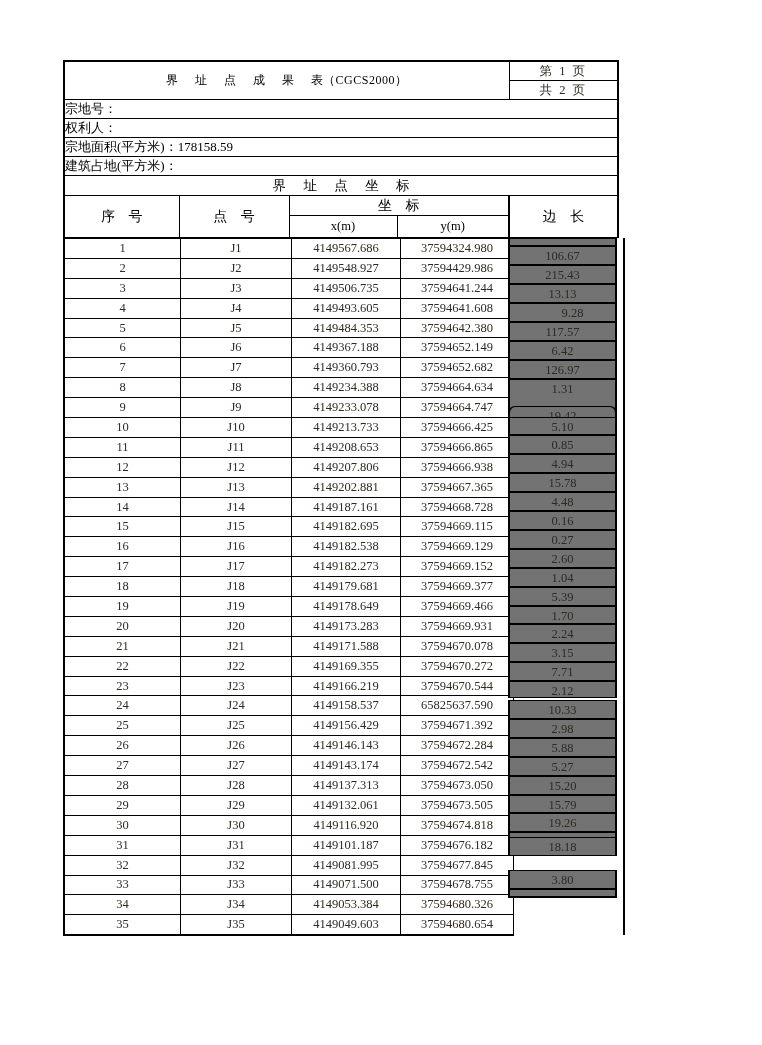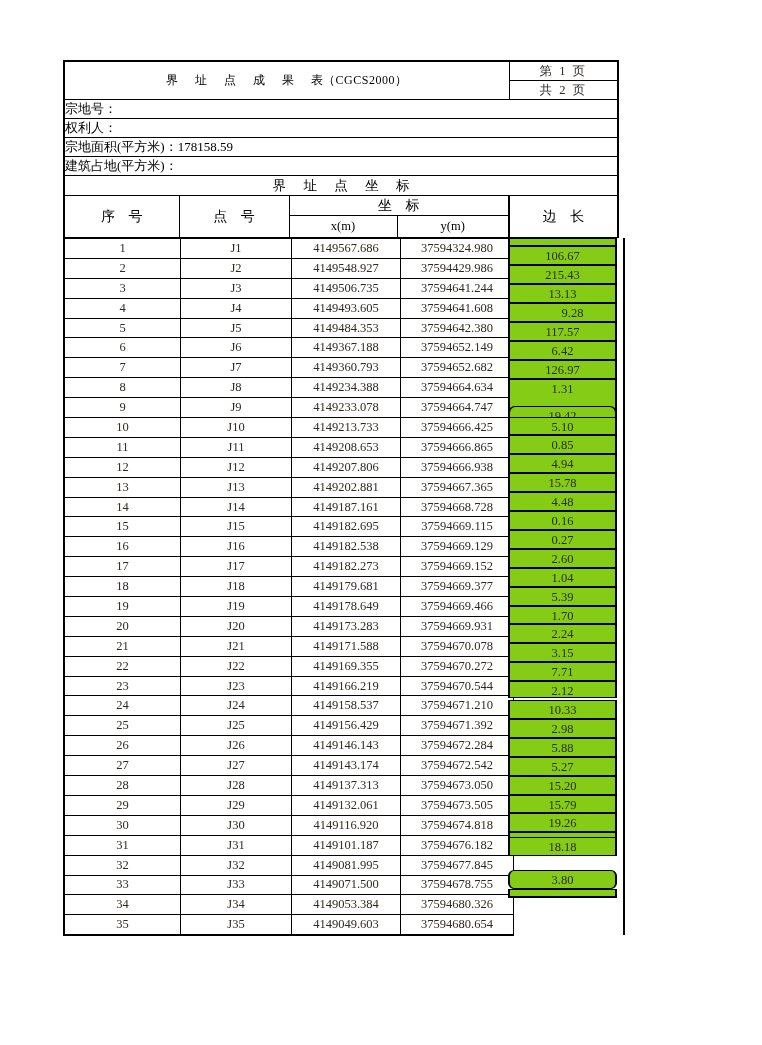--- a/index.html
+++ b/index.html
@@ -141,21 +141,21 @@
   }
   .side-cell {
     position: absolute;
     left: 0;
     width: 109px;
     height: 18.9px;
     box-sizing: border-box;
     border: 1px solid #000;
     border-left: 2px solid #000;
     border-right: 2px solid #000;
-    background: #84cc16;
+    background: #737373;
     text-align: center;
     font-size: 12.5px;
     color: #2f2a22;
     line-height: 17px;
     font-family: "Liberation Serif", "DejaVu Serif", serif;
   }
   .side-cell.empty-top { }
   .side-cell.empty-bot { }
 </style>
 </head>
@@ -395,21 +395,21 @@
             <td class="c-seq thick-left">23</td>
             <td class="c-pt">J23</td>
             <td class="c-x">4149166.219</td>
             <td class="c-y">37594670.544</td>
             <td class="c-side thick-right" style="border-top: none; border-bottom: none;"></td>
           </tr>
           <tr>
             <td class="c-seq thick-left">24</td>
             <td class="c-pt">J24</td>
             <td class="c-x">4149158.537</td>
-            <td class="c-y">37594671.210</td>
+            <td class="c-y">65825637.590</td>
             <td class="c-side thick-right" style="border-top: none; border-bottom: none;"></td>
           </tr>
           <tr>
             <td class="c-seq thick-left">25</td>
             <td class="c-pt">J25</td>
             <td class="c-x">4149156.429</td>
             <td class="c-y">37594671.392</td>
             <td class="c-side thick-right" style="border-top: none; border-bottom: none;"></td>
           </tr>
           <tr>
@@ -512,18 +512,18 @@
         <div class="side-cell" style="top: 444.15px; height: 17px; line-height: 18.9px;">2.12</div>
         <div class="side-cell" style="top: 463.05px; height: 18.9px; line-height: 18.9px;">10.33</div>
         <div class="side-cell" style="top: 481.95px; height: 18.9px; line-height: 18.9px;">2.98</div>
         <div class="side-cell" style="top: 500.85px; height: 18.9px; line-height: 18.9px;">5.88</div>
         <div class="side-cell" style="top: 519.75px; height: 18.9px; line-height: 18.9px;">5.27</div>
         <div class="side-cell" style="top: 538.65px; height: 18.9px; line-height: 18.9px;">15.20</div>
         <div class="side-cell" style="top: 557.55px; height: 18.9px; line-height: 18.9px;">15.79</div>
         <div class="side-cell" style="top: 576.45px; height: 18.9px; line-height: 18.9px;">19.26</div>
         <div class="side-cell" style="top: 595.35px; height: 16px; line-height: 18.9px;">10.53</div>
         <div class="side-cell" style="top: 600px; height: 18.9px; line-height: 18.9px;">18.18</div>
-        <div class="side-cell" style="top: 633.15px; height: 18.9px; line-height: 18.9px; border-radius: 6px;">3.80</div>
+        <div class="side-cell" style="top: 633.15px; height: 18.9px; line-height: 18.9px;">3.80</div>
         <div class="side-cell empty-bot" style="top: 652.05px; height: 9.45px; border-bottom-width: 2px;"></div>
       </div>
   </div>
 
 </div>
 
 </body></html>

